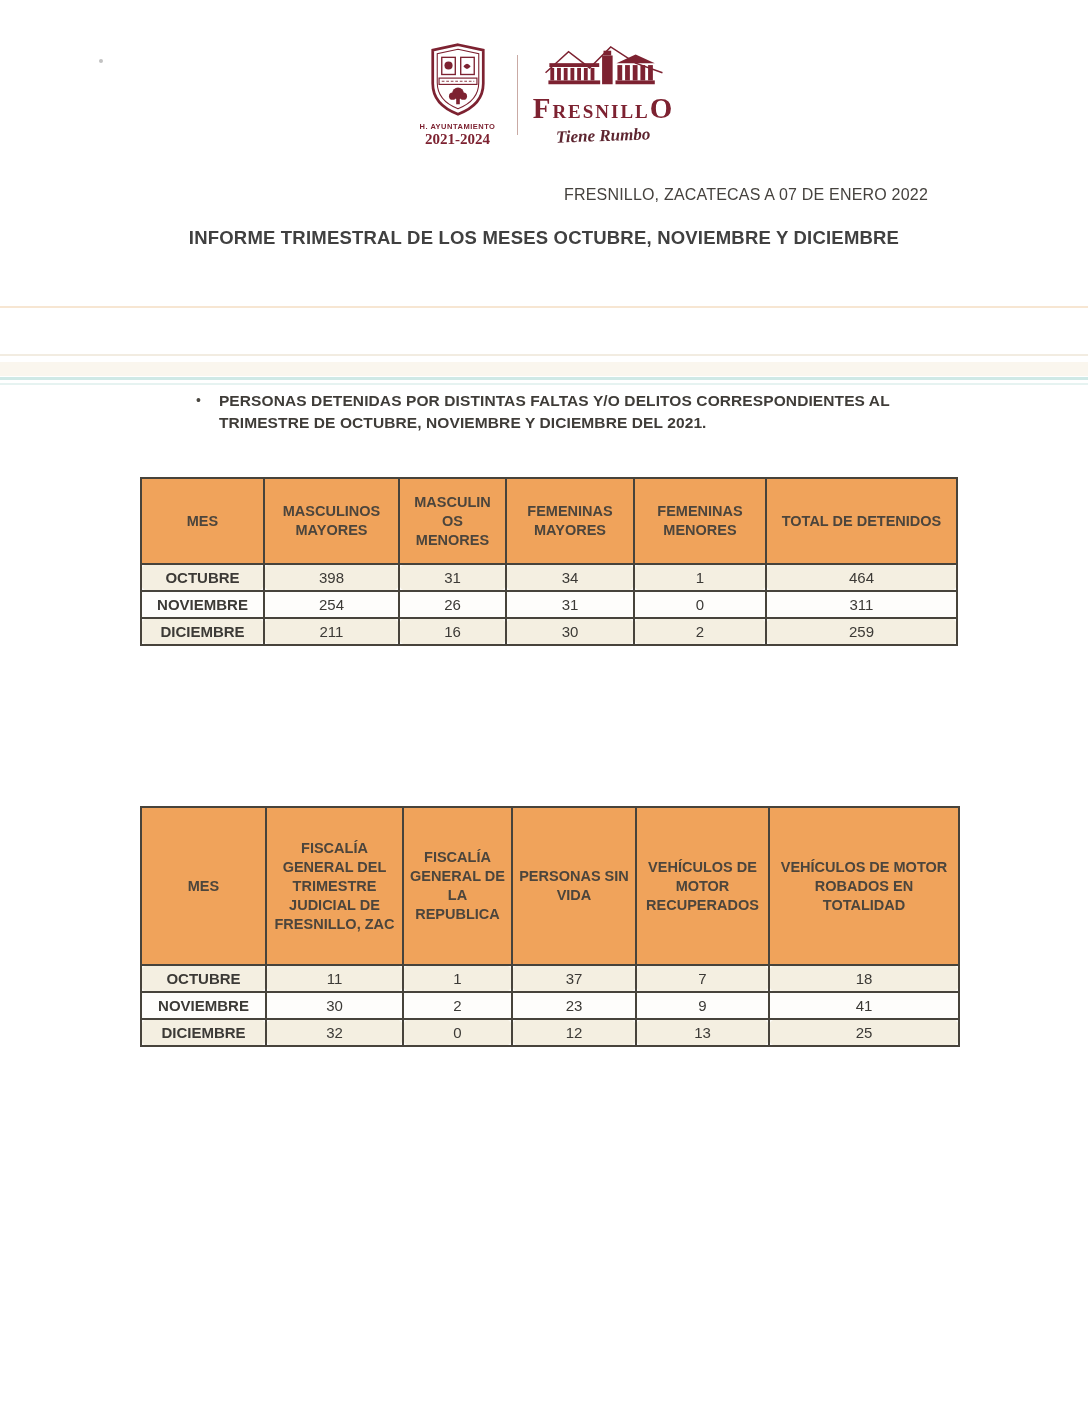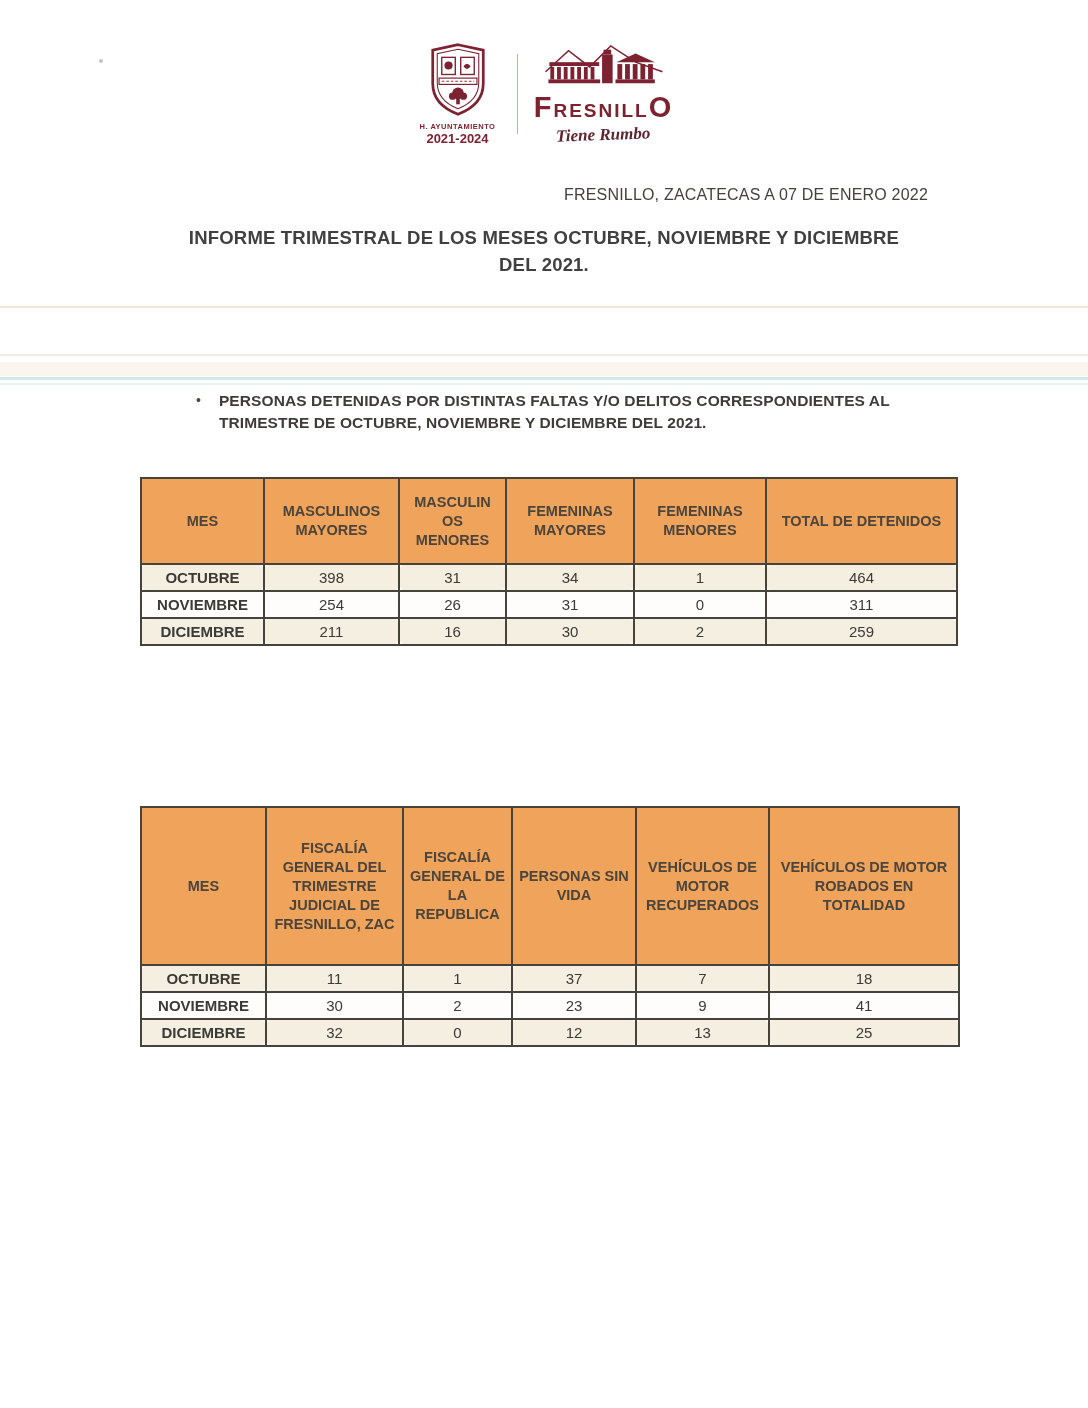--- a/index.html
+++ b/index.html
@@ -14,25 +14,25 @@
     overflow:hidden;
   }
 
   
   .logo-block {
     position:absolute; top:42px; left:0; width:100%;
     display:flex; justify-content:center; align-items:center; gap:16px;
   }
   .crest { display:flex; flex-direction:column; align-items:center; width:86px; }
   .crest-caption { font-size:7.5px; font-weight:bold; color:#7d2231; letter-spacing:.5px; margin-top:2px; }
-  .crest-years { font-size:13px; font-weight:bold; color:#7d2231; font-family:Liberation Sans, sans-serif; }
+  .crest-years { font-size:15px; font-weight:bold; color:#7d2231; font-family:Liberation Serif, serif; }
   .logo-divider { width:1px; height:80px; background:#c9aaa4; }
   .brand { display:flex; flex-direction:column; align-items:center; width:140px; }
   .brand-name {
-    font-family:Liberation Sans, sans-serif;
+    font-family:Liberation Serif, serif;
     color:#7d2231; font-weight:bold;
     font-size:19px; letter-spacing:2px; line-height:28px;
   }
   .brand-name .big { font-size:29px; }
   .brand-tagline {
     font-family:"Liberation Serif", serif;
     font-style:italic; font-weight:bold;
     color:#5d2530; font-size:17px;
     transform:rotate(-2deg); margin-top:0px;
   }
@@ -154,21 +154,20 @@
       </span>
       <span class="brand-name"><span class="big">F</span><span>RESNILL</span><span class="big">O</span></span>
       <span class="brand-tagline">Tiene Rumbo</span>
     </div>
   </div>
 
   <div class="date-line">FRESNILLO, ZACATECAS A 07 DE ENERO 2022</div>
 
   <div class="doc-title">
     <div>INFORME TRIMESTRAL DE LOS MESES OCTUBRE, NOVIEMBRE Y DICIEMBRE</div>
-    <div>DEL 2021.</div>
   </div>
 
   <div class="bullet-item">
     <span class="bullet-dot">•</span>
     <span class="bullet-text">PERSONAS DETENIDAS POR DISTINTAS FALTAS Y/O DELITOS CORRESPONDIENTES AL TRIMESTRE DE OCTUBRE, NOVIEMBRE Y DICIEMBRE DEL 2021.</span>
   </div>
 
   <table id="table1" class="report">
       <colgroup>
         <col style="width: 123px;">

